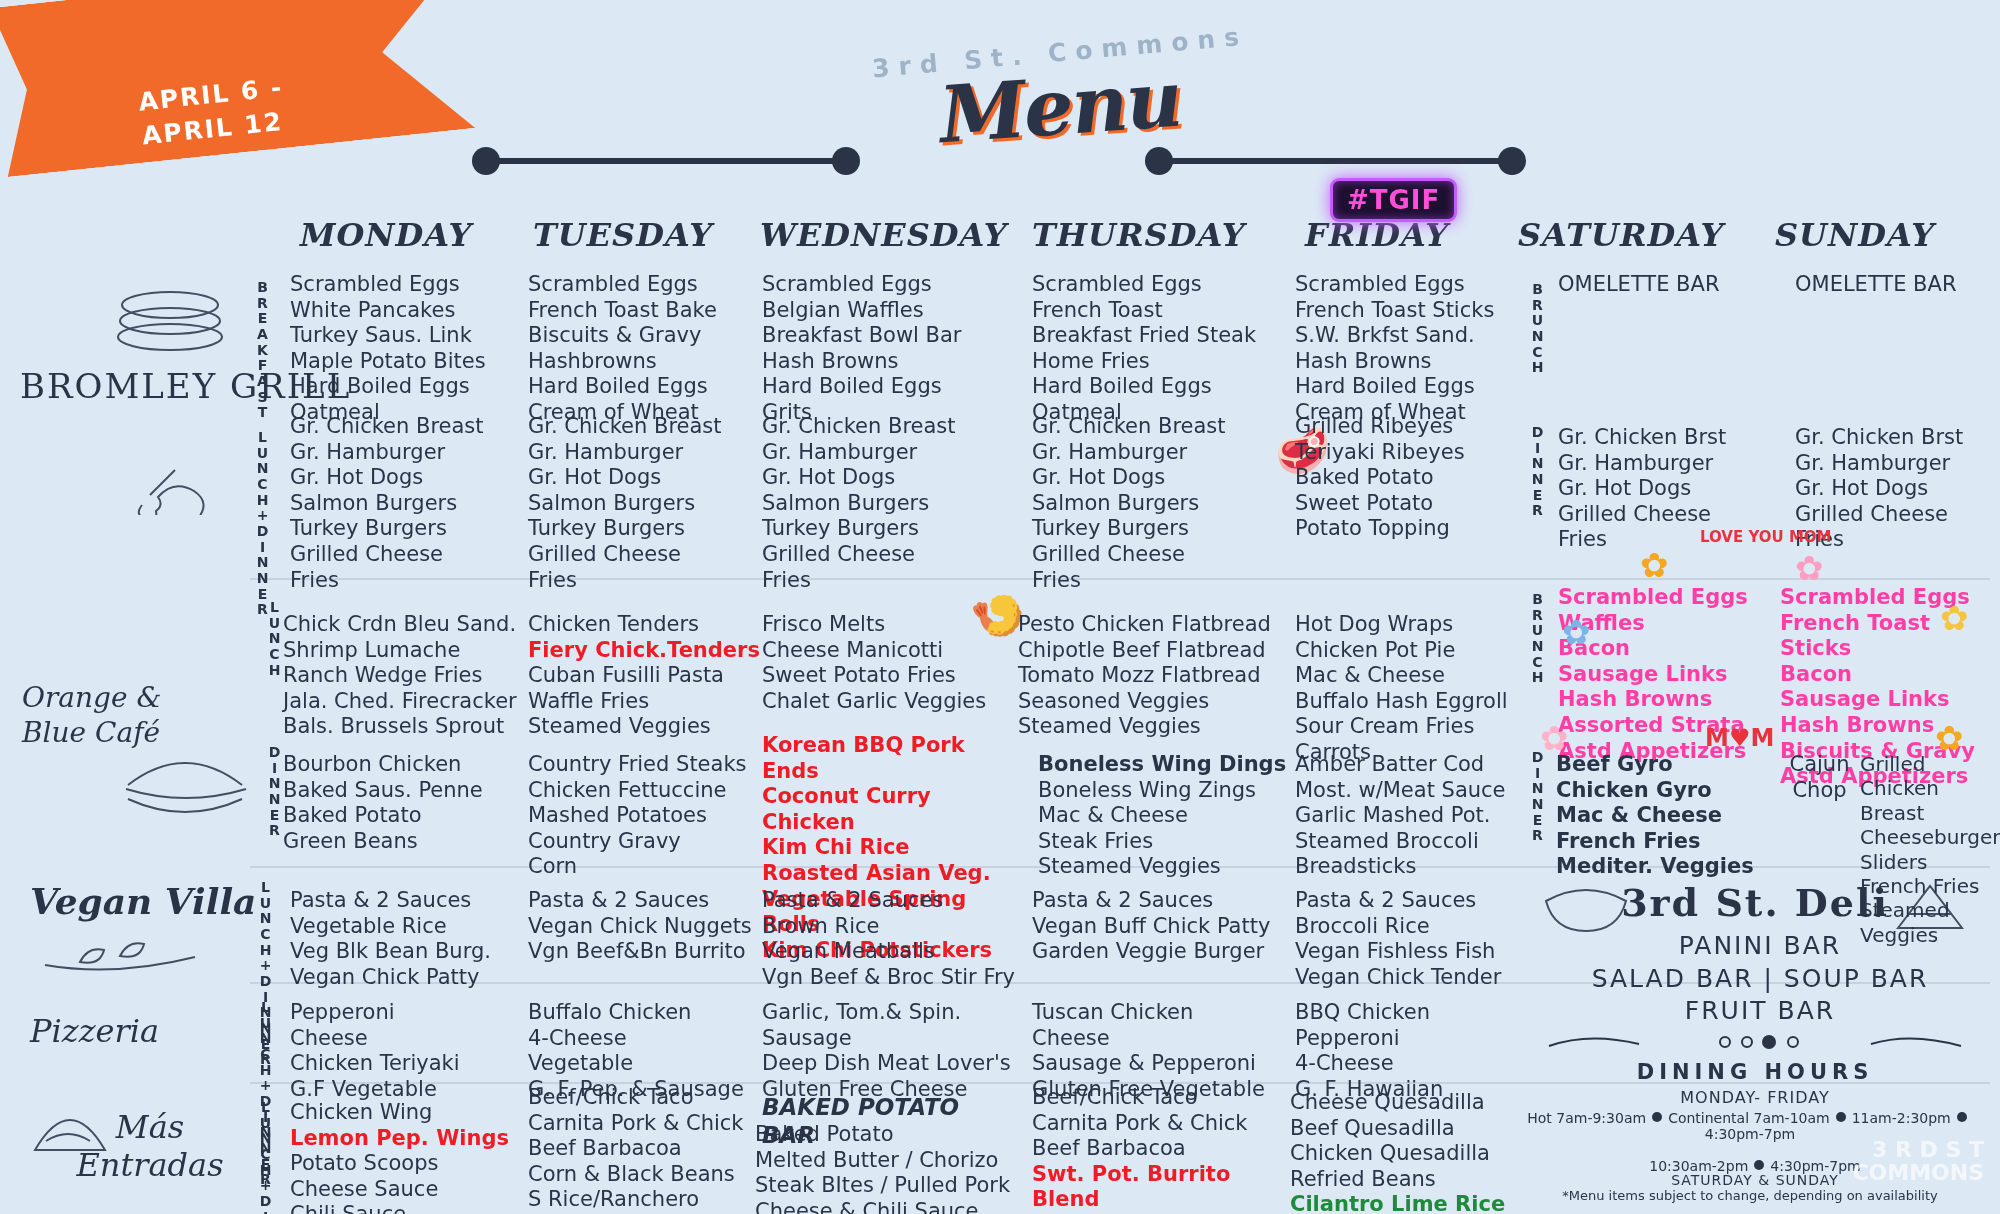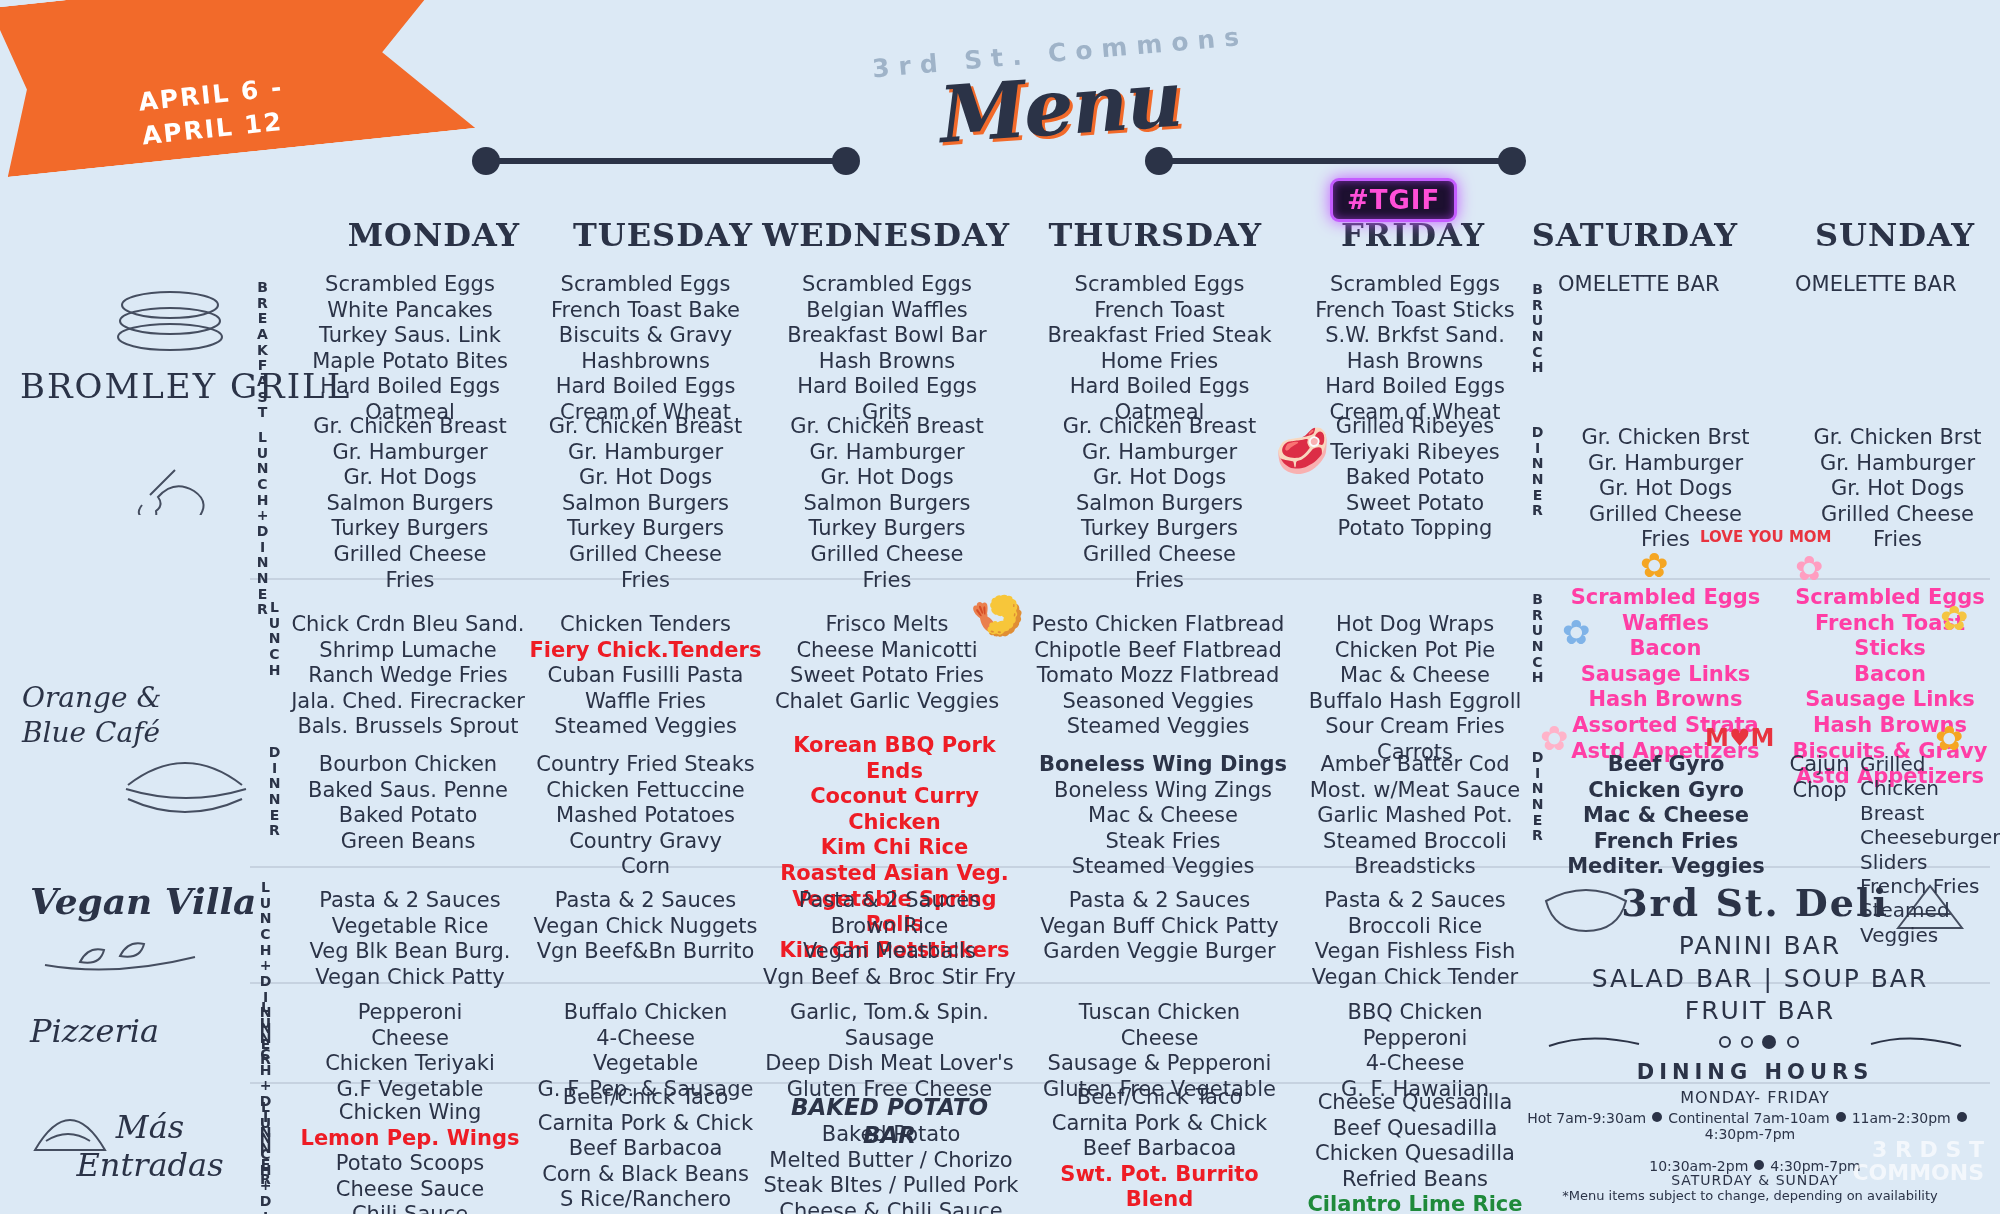--- a/index.html
+++ b/index.html
@@ -57,27 +57,27 @@
     padding: 4px 14px; font-size: 26px; font-weight: 700;
     letter-spacing: 1px; z-index: 6;
     box-shadow: 0 0 16px #c45cff, inset 0 0 10px #7b2ea8;
   }
 
   
   .dayhdr {
     position: absolute; top: 216px;
     font-family: "DejaVu Serif", serif;
     font-weight: 700; font-size: 32px; color: #2b3347;
-    letter-spacing: 1px; text-align: right;
+    letter-spacing: 1px; text-align: left; font-style: italic;
   }
 
   
   .cell {
     position: absolute;
-    text-align: center;
+    text-align: left;
     font-size: 21px;
     line-height: 1.22;
     color: #2b3347;
   }
   .cell.left { text-align: left; }
   .red  { color: #ee1c25; font-weight: 700; }
   .pink { color: #ff3ea5; font-weight: 700; }
   .green{ color: #1f8a3b; font-weight: 700; }
   .bold { font-weight: 700; }
   .ital { font-style: italic; font-weight: 700; }

